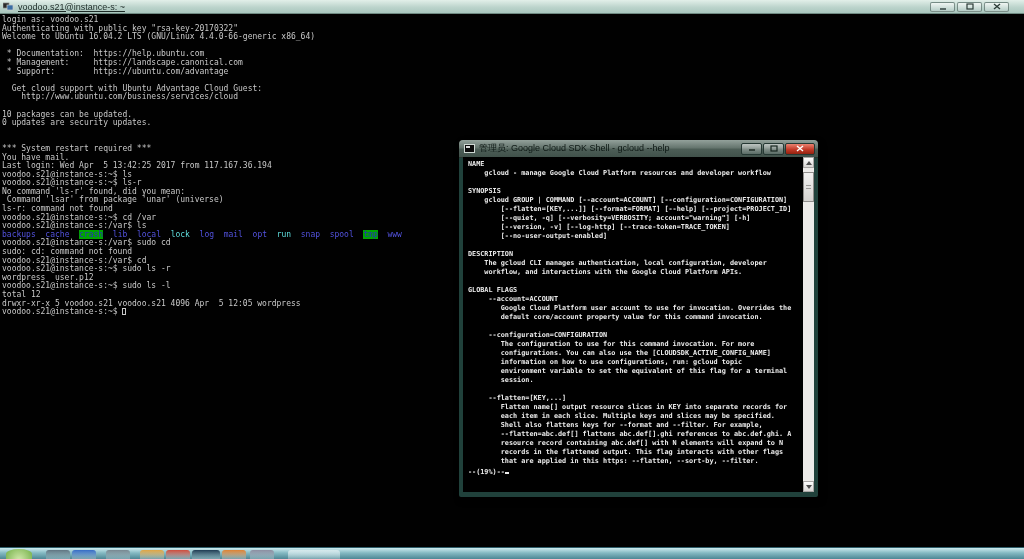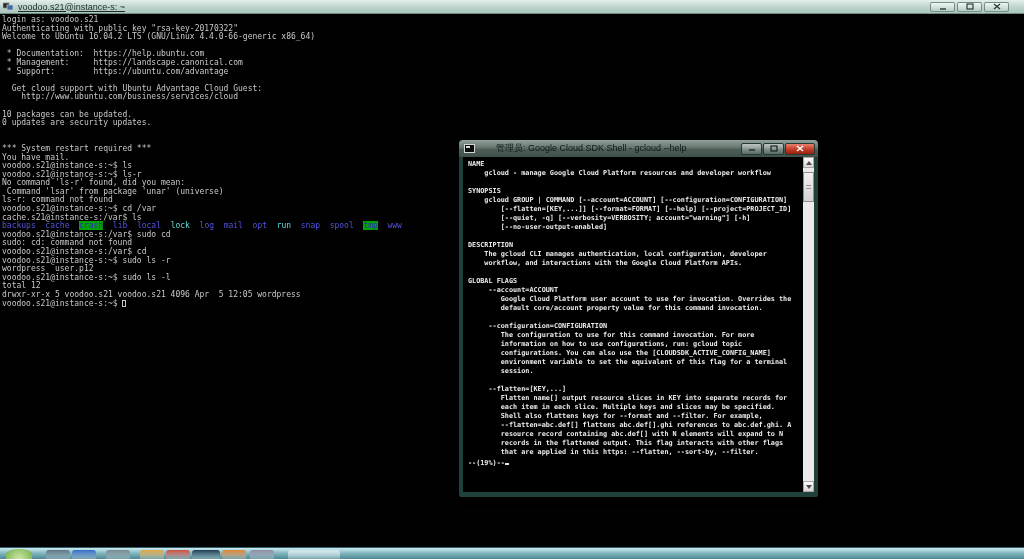--- a/index.html
+++ b/index.html
@@ -50,21 +50,21 @@
     border-radius:4px 4px 0 0; border-bottom:1px solid #27362f;
     font-family:"Liberation Sans", sans-serif; font-size:9px; color:#0d1814;
   }
   .cmd-icon {
     width:11px; height:9px; margin-right:4px; flex:0 0 auto;
     background:#0a0a0a; border:1px solid #cfd8d3; box-sizing:border-box; position:relative;
   }
   .cmd-icon::after {
     content:""; position:absolute; left:1px; top:1px; width:4px; height:2px; background:#dcdcdc;
   }
-  .cmd-title { white-space:nowrap; overflow:hidden;margin-left:17px; }
+  .cmd-title { white-space:nowrap; overflow:hidden; }
   .cmd-btns { margin-left:auto; display:flex; gap:1px; }
   .cbtn {
     width:21px; height:12px; border-radius:2px; box-sizing:border-box;
     border:1px solid #253833; display:flex; align-items:center; justify-content:center;
     background:linear-gradient(rgba(255,255,255,.5), rgba(130,150,144,.35));
   }
   .cbtn.close {
     width:30px;
     background:linear-gradient(#ea8270, #c23a28 55%, #93220f);
   }
@@ -151,27 +151,28 @@
     <div class="tline">&nbsp;</div>
     <div class="tline">  Get cloud support with Ubuntu Advantage Cloud Guest:</div>
     <div class="tline">    http://www.ubuntu.com/business/services/cloud</div>
     <div class="tline">&nbsp;</div>
     <div class="tline">10 packages can be updated.</div>
     <div class="tline">0 updates are security updates.</div>
     <div class="tline">&nbsp;</div>
     <div class="tline">&nbsp;</div>
     <div class="tline">*** System restart required ***</div>
     <div class="tline">You have mail.</div>
+    <div class="tline">Last login: Wed Apr  5 13:42:25 2017 from 117.167.36.194</div>
     <div class="tline">voodoo.s21@instance-s:~$ ls</div>
     <div class="tline">voodoo.s21@instance-s:~$ ls-r</div>
     <div class="tline">No command 'ls-r' found, did you mean:</div>
     <div class="tline"> Command 'lsar' from package 'unar' (universe)</div>
     <div class="tline">ls-r: command not found</div>
     <div class="tline">voodoo.s21@instance-s:~$ cd /var</div>
-    <div class="tline">cache.s21@instance-s:/var$ ls</div>
+    <div class="tline">voodoo.s21@instance-s:/var$ ls</div>
     <div class="tline"><span style="color: rgb(83, 83, 223);">backups</span><span>  </span><span style="color: rgb(83, 83, 223);">cache</span><span>  </span><span style="color: rgb(42, 42, 192); background: rgb(0, 164, 0);">crash</span><span>  </span><span style="color: rgb(83, 83, 223);">lib</span><span>  </span><span style="color: rgb(83, 83, 223);">local</span><span>  </span><span style="color: rgb(95, 222, 222);">lock</span><span>  </span><span style="color: rgb(83, 83, 223);">log</span><span>  </span><span style="color: rgb(83, 83, 223);">mail</span><span>  </span><span style="color: rgb(83, 83, 223);">opt</span><span>  </span><span style="color: rgb(95, 222, 222);">run</span><span>  </span><span style="color: rgb(83, 83, 223);">snap</span><span>  </span><span style="color: rgb(83, 83, 223);">spool</span><span>  </span><span style="color: rgb(42, 42, 192); background: rgb(0, 164, 0);">tmp</span><span>  </span><span style="color: rgb(83, 83, 223);">www</span></div>
     <div class="tline">voodoo.s21@instance-s:/var$ sudo cd</div>
     <div class="tline">sudo: cd: command not found</div>
     <div class="tline">voodoo.s21@instance-s:/var$ cd</div>
     <div class="tline">voodoo.s21@instance-s:~$ sudo ls -r</div>
     <div class="tline">wordpress  user.p12</div>
     <div class="tline">voodoo.s21@instance-s:~$ sudo ls -l</div>
     <div class="tline">total 12</div>
     <div class="tline">drwxr-xr-x 5 voodoo.s21 voodoo.s21 4096 Apr  5 12:05 wordpress</div>
     <div class="tline">voodoo.s21@instance-s:~$ <span class="cursor-hollow"></span></div>
@@ -202,35 +203,36 @@
   </div>
   <div class="cmd-body">
     <div class="cmd-content" id="cmd-lines">
         <div class="cline">NAME</div>
         <div class="cline">    gcloud - manage Google Cloud Platform resources and developer workflow</div>
         <div class="cline">&nbsp;</div>
         <div class="cline">SYNOPSIS</div>
         <div class="cline">    gcloud GROUP | COMMAND [--account=ACCOUNT] [--configuration=CONFIGURATION]</div>
         <div class="cline">        [--flatten=[KEY,...]] [--format=FORMAT] [--help] [--project=PROJECT_ID]</div>
         <div class="cline">        [--quiet, -q] [--verbosity=VERBOSITY; account="warning"] [-h]</div>
+        <div class="cline">        [--version, -v] [--log-http] [--trace-token=TRACE_TOKEN]</div>
         <div class="cline">        [--no-user-output-enabled]</div>
         <div class="cline">&nbsp;</div>
         <div class="cline">DESCRIPTION</div>
         <div class="cline">    The gcloud CLI manages authentication, local configuration, developer</div>
         <div class="cline">    workflow, and interactions with the Google Cloud Platform APIs.</div>
         <div class="cline">&nbsp;</div>
         <div class="cline">GLOBAL FLAGS</div>
         <div class="cline">     --account=ACCOUNT</div>
         <div class="cline">        Google Cloud Platform user account to use for invocation. Overrides the</div>
         <div class="cline">        default core/account property value for this command invocation.</div>
         <div class="cline">&nbsp;</div>
         <div class="cline">     --configuration=CONFIGURATION</div>
         <div class="cline">        The configuration to use for this command invocation. For more</div>
+        <div class="cline">        configurations. You can also use the [CLOUDSDK_ACTIVE_CONFIG_NAME]</div>
         <div class="cline">        information on how to use configurations, run: gcloud topic</div>
-        <div class="cline">        configurations. You can also use the [CLOUDSDK_ACTIVE_CONFIG_NAME]</div>
         <div class="cline">        environment variable to set the equivalent of this flag for a terminal</div>
         <div class="cline">        session.</div>
         <div class="cline">&nbsp;</div>
         <div class="cline">     --flatten=[KEY,...]</div>
         <div class="cline">        Flatten name[] output resource slices in KEY into separate records for</div>
         <div class="cline">        each item in each slice. Multiple keys and slices may be specified.</div>
         <div class="cline">        Shell also flattens keys for --format and --filter. For example,</div>
         <div class="cline">        --flatten=abc.def[] flattens abc.def[].ghi references to abc.def.ghi. A</div>
         <div class="cline">        resource record containing abc.def[] with N elements will expand to N</div>
         <div class="cline">        records in the flattened output. This flag interacts with other flags</div>

